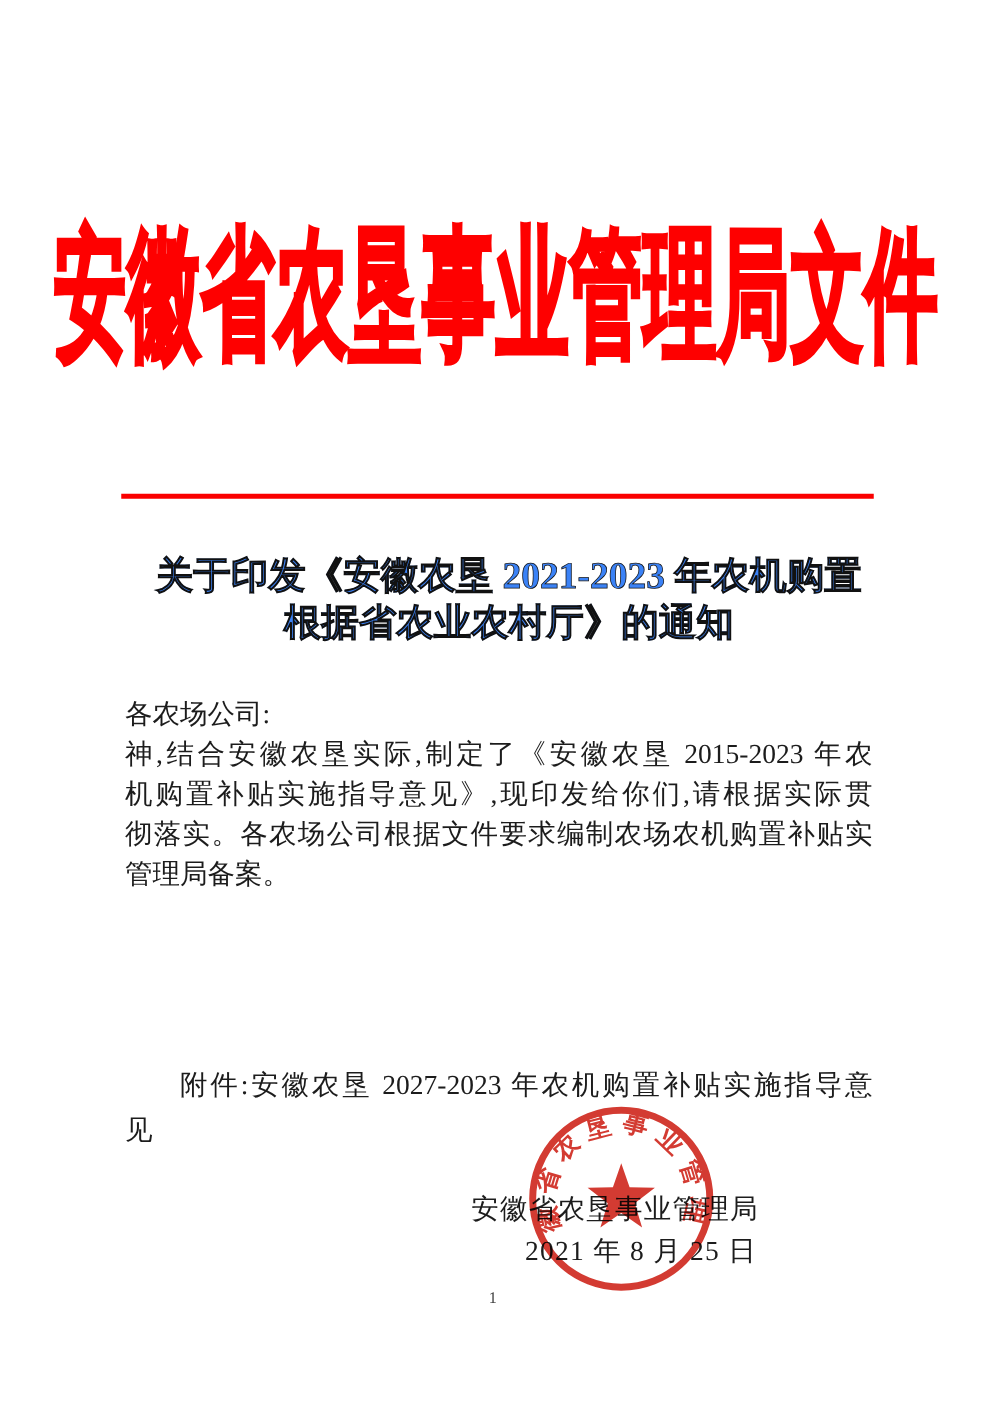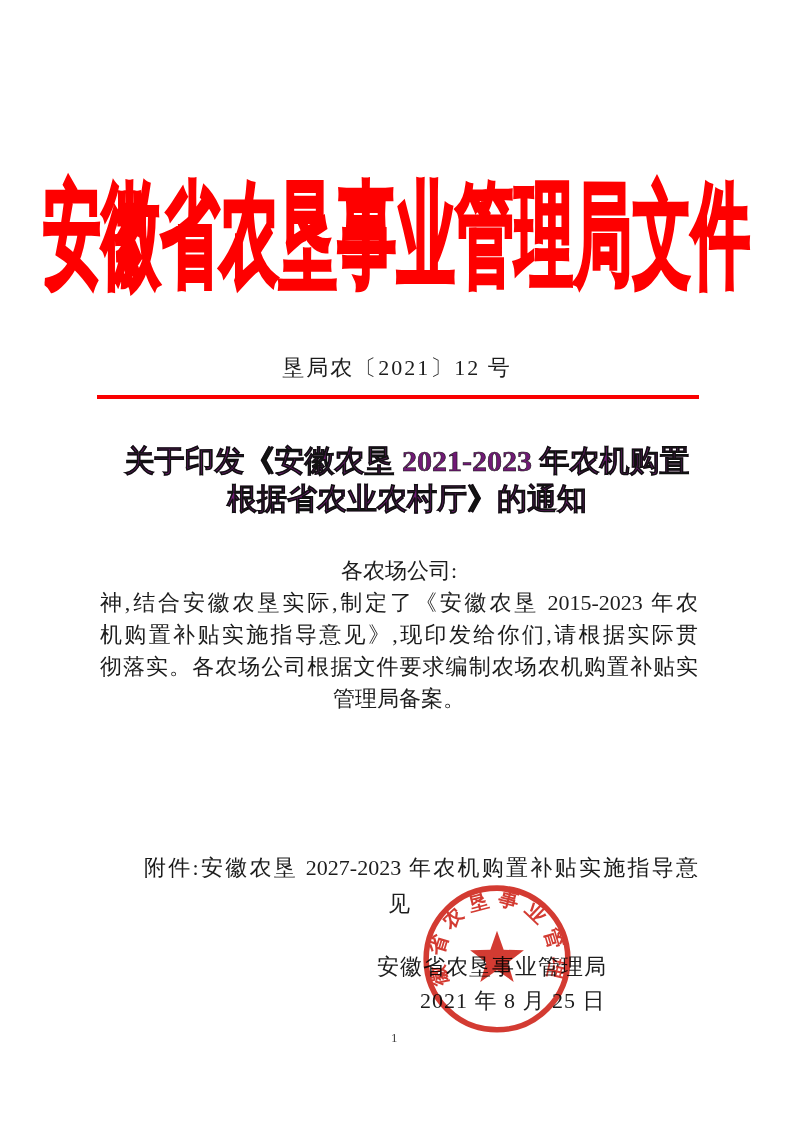--- a/index.html
+++ b/index.html
@@ -59,36 +59,36 @@
   
   .title {
     position: absolute;
     top: 438px;
     left: 0;
     width: 100%;
     text-align: center;
     font-size: 30px;
     font-weight: 700;
     line-height: 38px;
-    color: #701a75;
+    color: #3b82f6;
     padding-left: 20px;
     -webkit-text-stroke: 0.6px #111111;
   }
   .title .tline { display: block; white-space: nowrap; }
   
   .body-text {
     position: absolute;
     top: 551px;
     left: 100px;
     width: 598px;
     font-size: 22px;
     line-height: 32px;
     color: #1c1c1c;
   }
-  .line { display: block; white-space: nowrap; text-align: center; }
+  .line { display: block; white-space: nowrap; }
   .line.just {
     white-space: normal;
     text-align: justify;
     text-align-last: justify;
   }
   .line.indent { text-indent: 2em; }
   
   .attachment {
     position: absolute;
     top: 846px;
@@ -136,21 +136,20 @@
     color: #444444;
   }
 </style>
 </head>
 <body>
 
 <div class="page">
 
   <div class="banner">安徽省农垦事业管理局文件</div>
 
-  <div class="doc-number">垦局农〔2021〕12 号</div>
 
   <div class="red-line"></div>
 
   <h1 class="title">
     <span class="tline">关于印发《安徽农垦 2021-2023 年农机购置</span>
     <span class="tline">根据省农业农村厅》的通知</span>
   </h1>
 
   <div class="body-text">
     <span class="line">各农场公司:</span>

